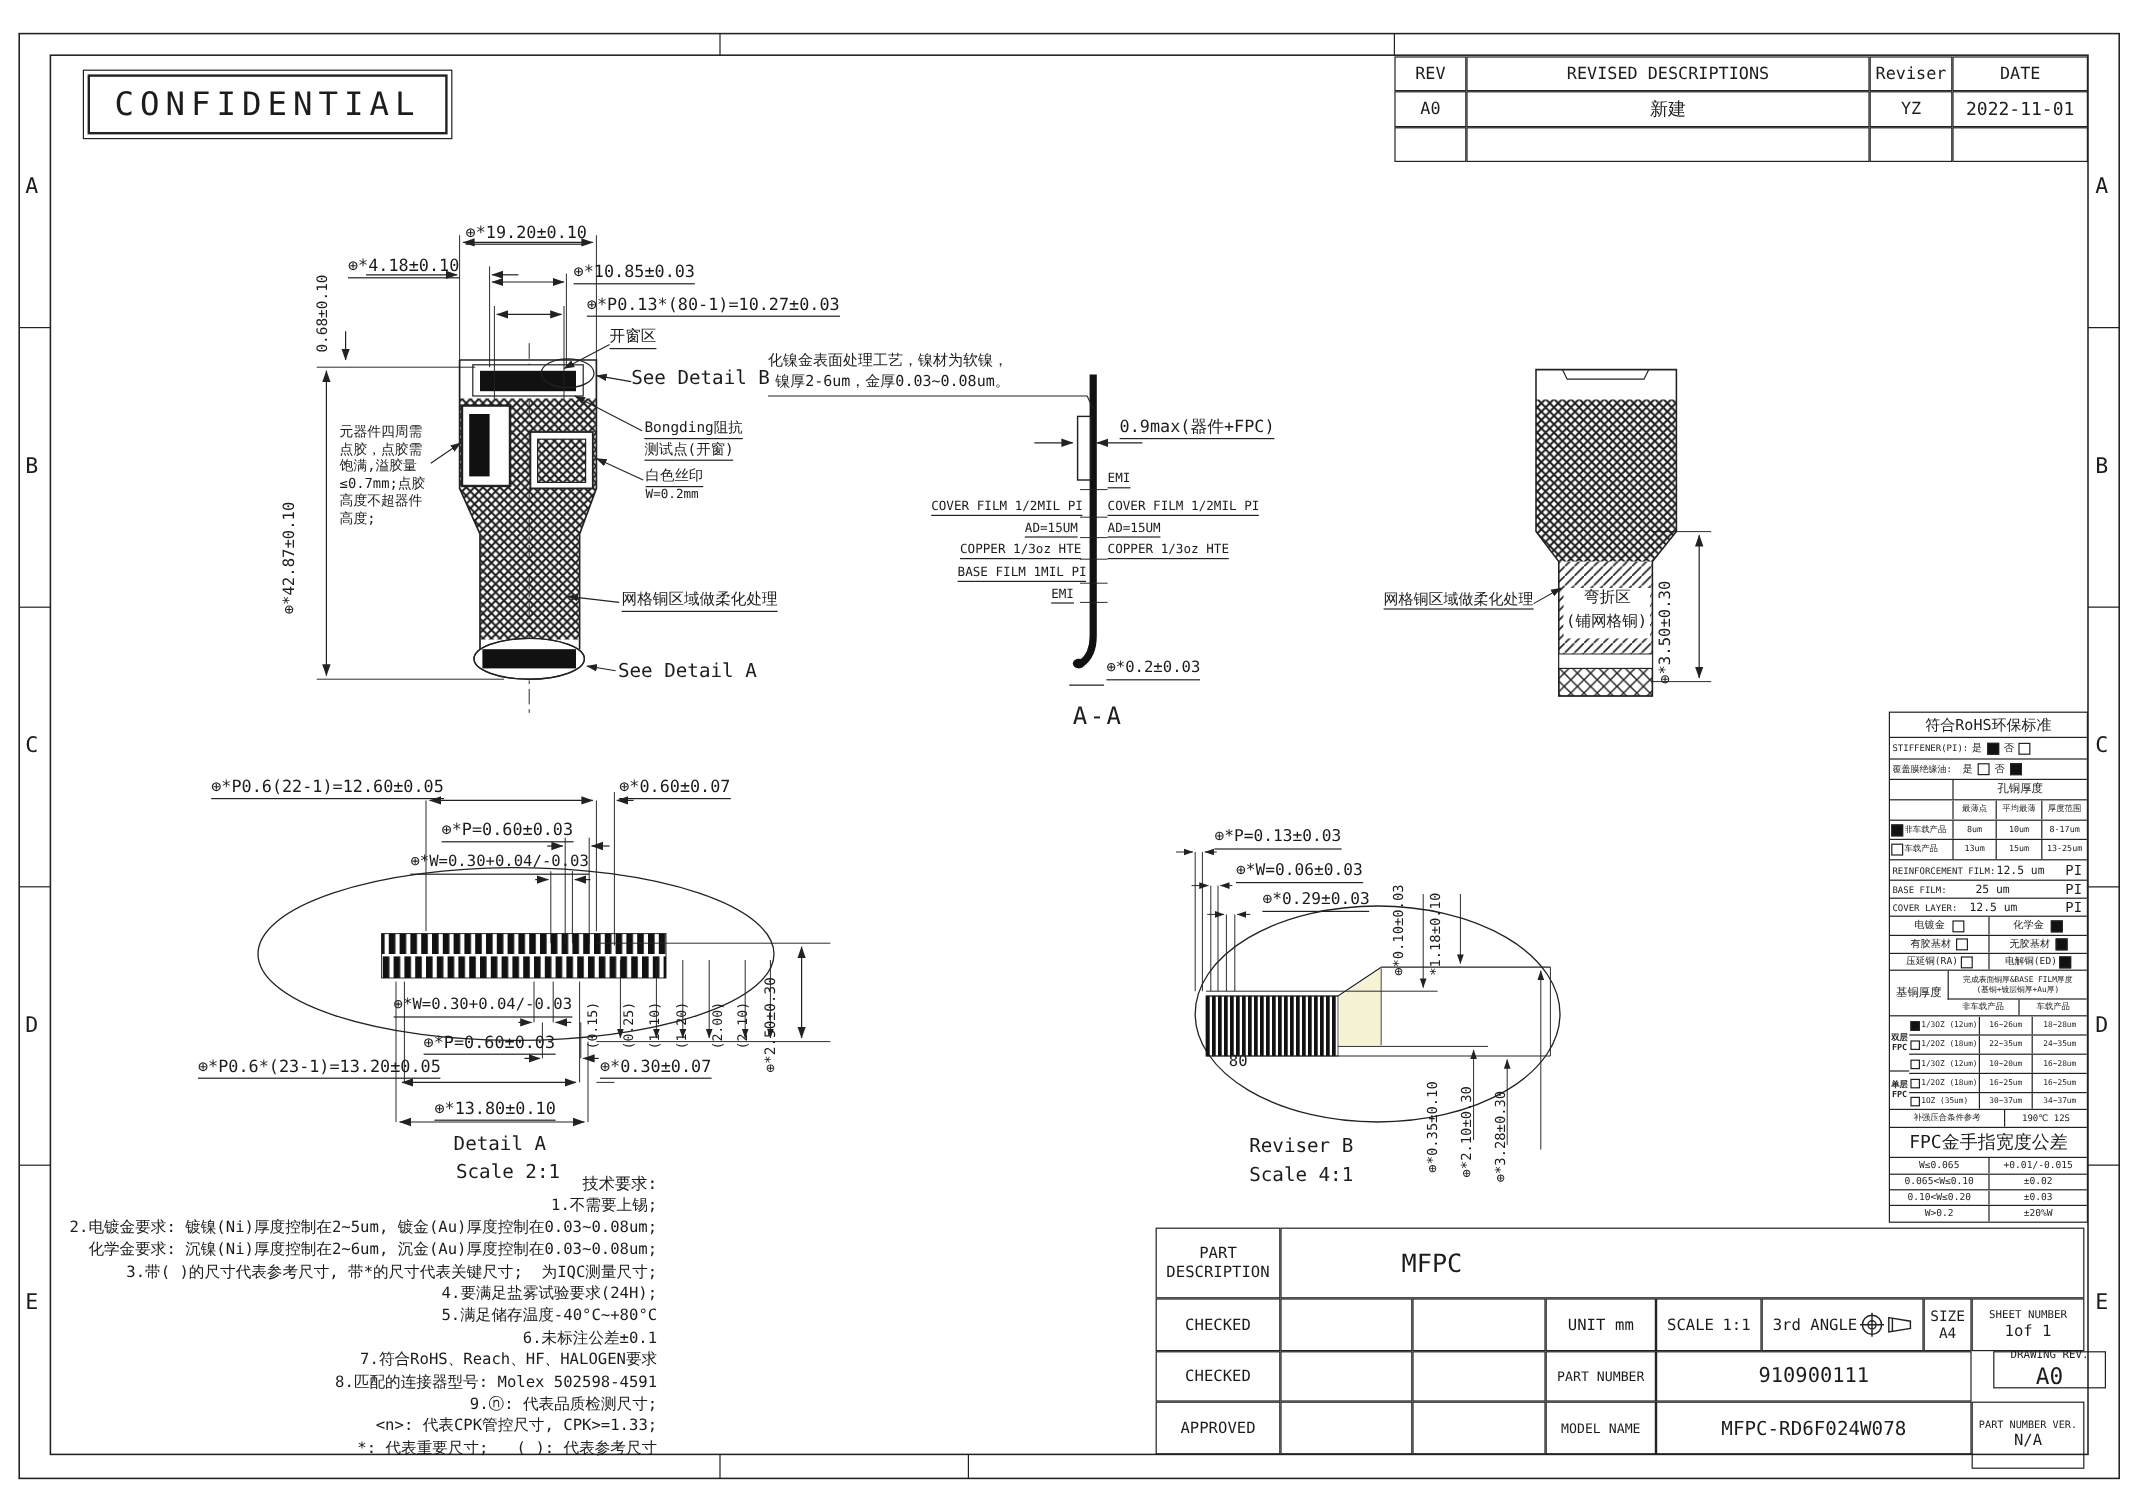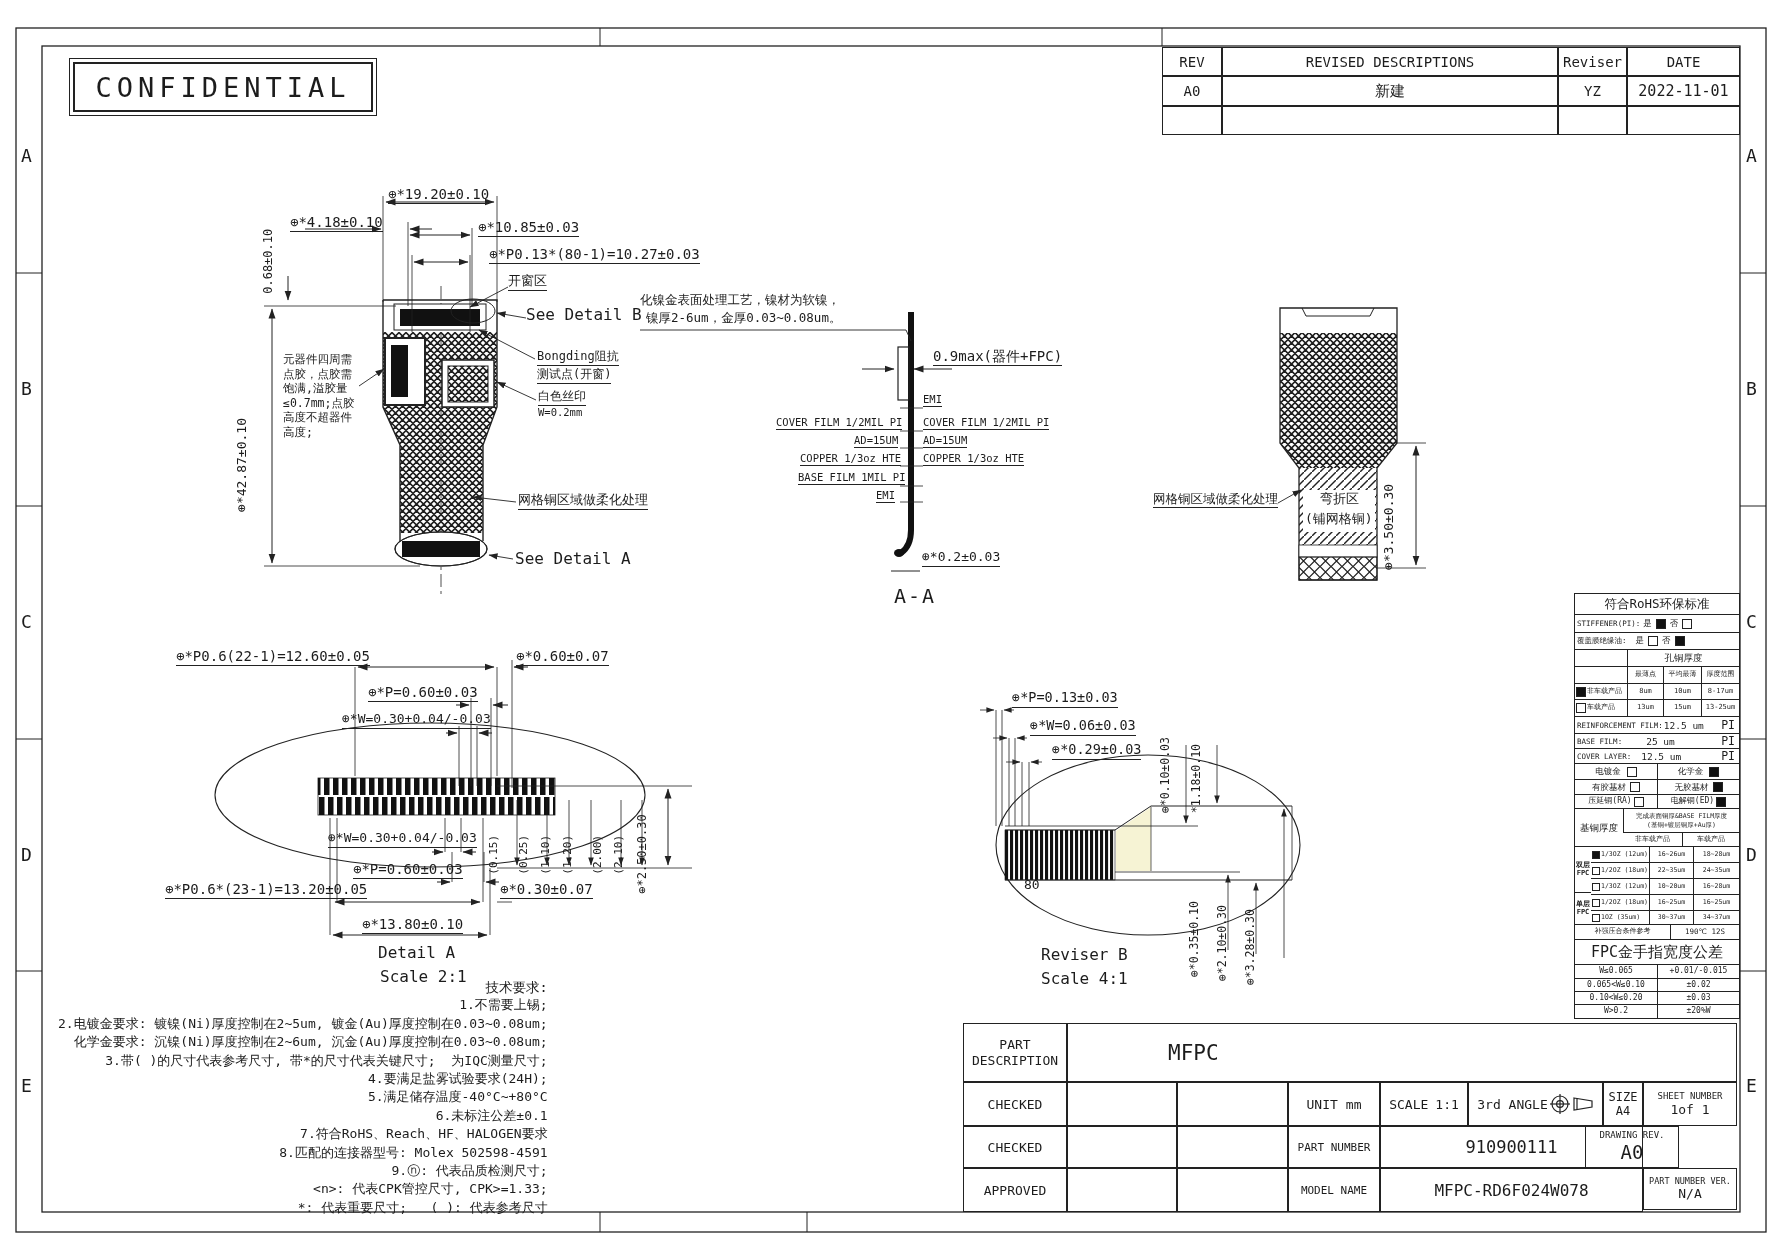--- a/index.html
+++ b/index.html
@@ -575,34 +575,34 @@
       <span>CHECKED</span>
     </div>
   <div class="cell" style="left:1067px;top:1126px;width:110px;height:42px"></div>
   <div class="cell" style="left:1177px;top:1126px;width:111px;height:42px"></div>
   <div class="cell s11" style="left:1288px;top:1126px;width:92px;height:42px">
       <span>PART NUMBER</span>
     </div>
   <div class="cell s17" style="left:1380px;top:1126px;width:263px;height:42px">
       <span>910900111</span>
     </div>
-  <div class="cell col" style="left:1585px;top:1126px;width:94px;height:42px">
+  <div class="cell col" style="left:1661px;top:1126px;width:94px;height:31px">
     <span class="s9">DRAWING REV.</span>
     <span style="font-size:19px">A0</span>
   </div>
 
   <div class="cell s13" style="left:963px;top:1168px;width:104px;height:44px">
       <span>APPROVED</span>
     </div>
   <div class="cell" style="left:1067px;top:1168px;width:110px;height:44px"></div>
   <div class="cell" style="left:1177px;top:1168px;width:111px;height:44px"></div>
   <div class="cell s11" style="left:1288px;top:1168px;width:92px;height:44px">
       <span>MODEL NAME</span>
     </div>
   <div class="cell s16" style="left:1380px;top:1168px;width:263px;height:44px">
       <span>MFPC-RD6F024W078</span>
     </div>
-  <div class="cell col" style="left:1643px;top:1168px;width:94px;height:42px">
+  <div class="cell col" style="left:1643px;top:1168px;width:94px;height:56px">
     <span style="font-size:8.5px">PART NUMBER VER.</span>
     <span class="s13">N/A</span>
   </div>
 
 </div>
 
 </body></html>

